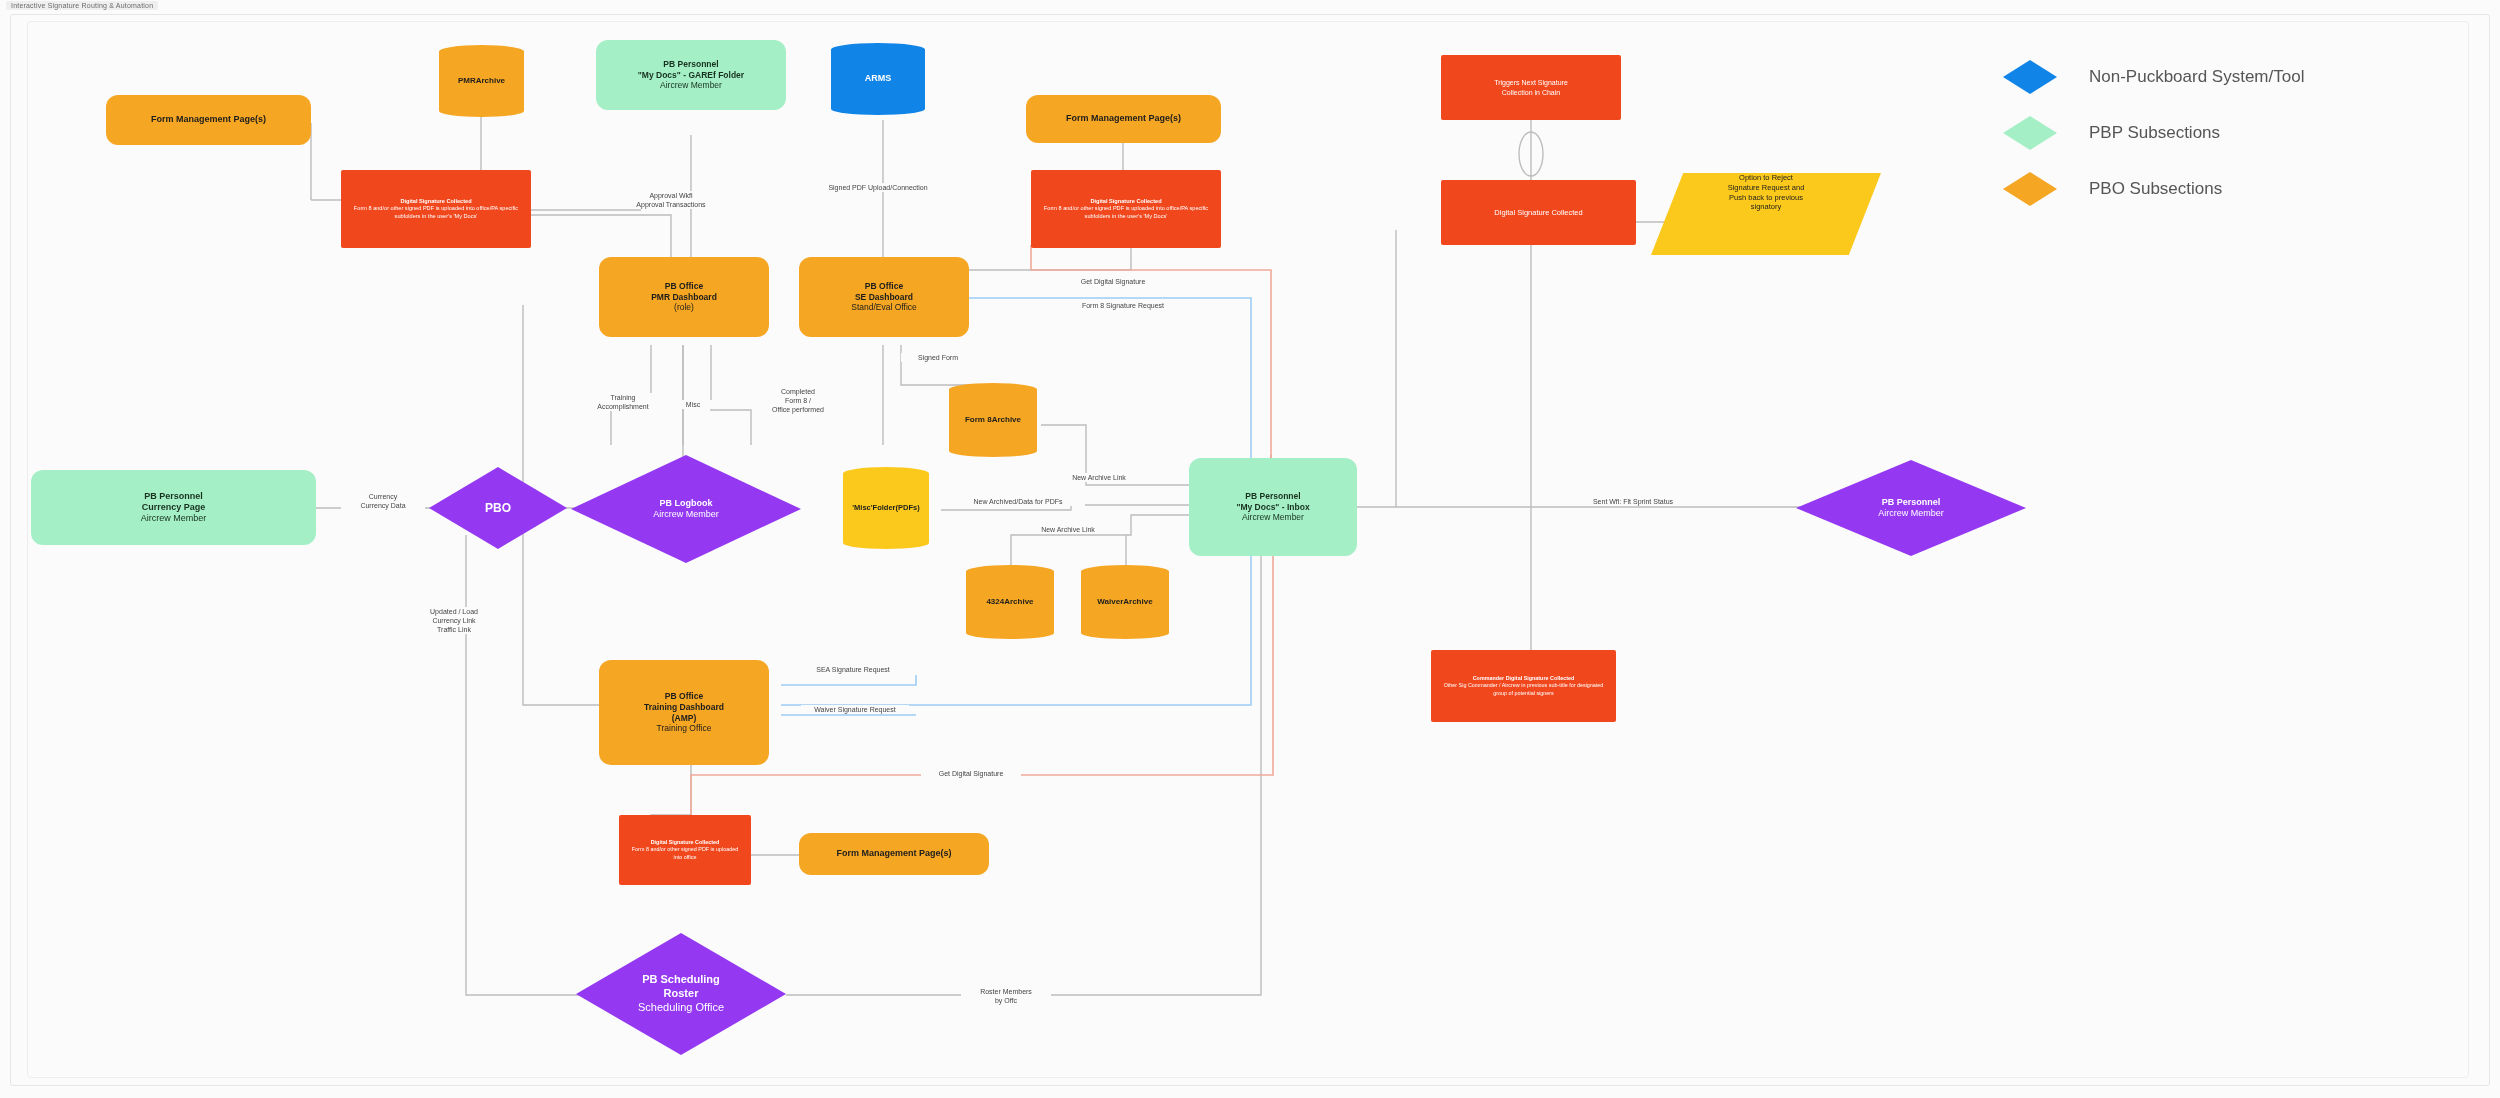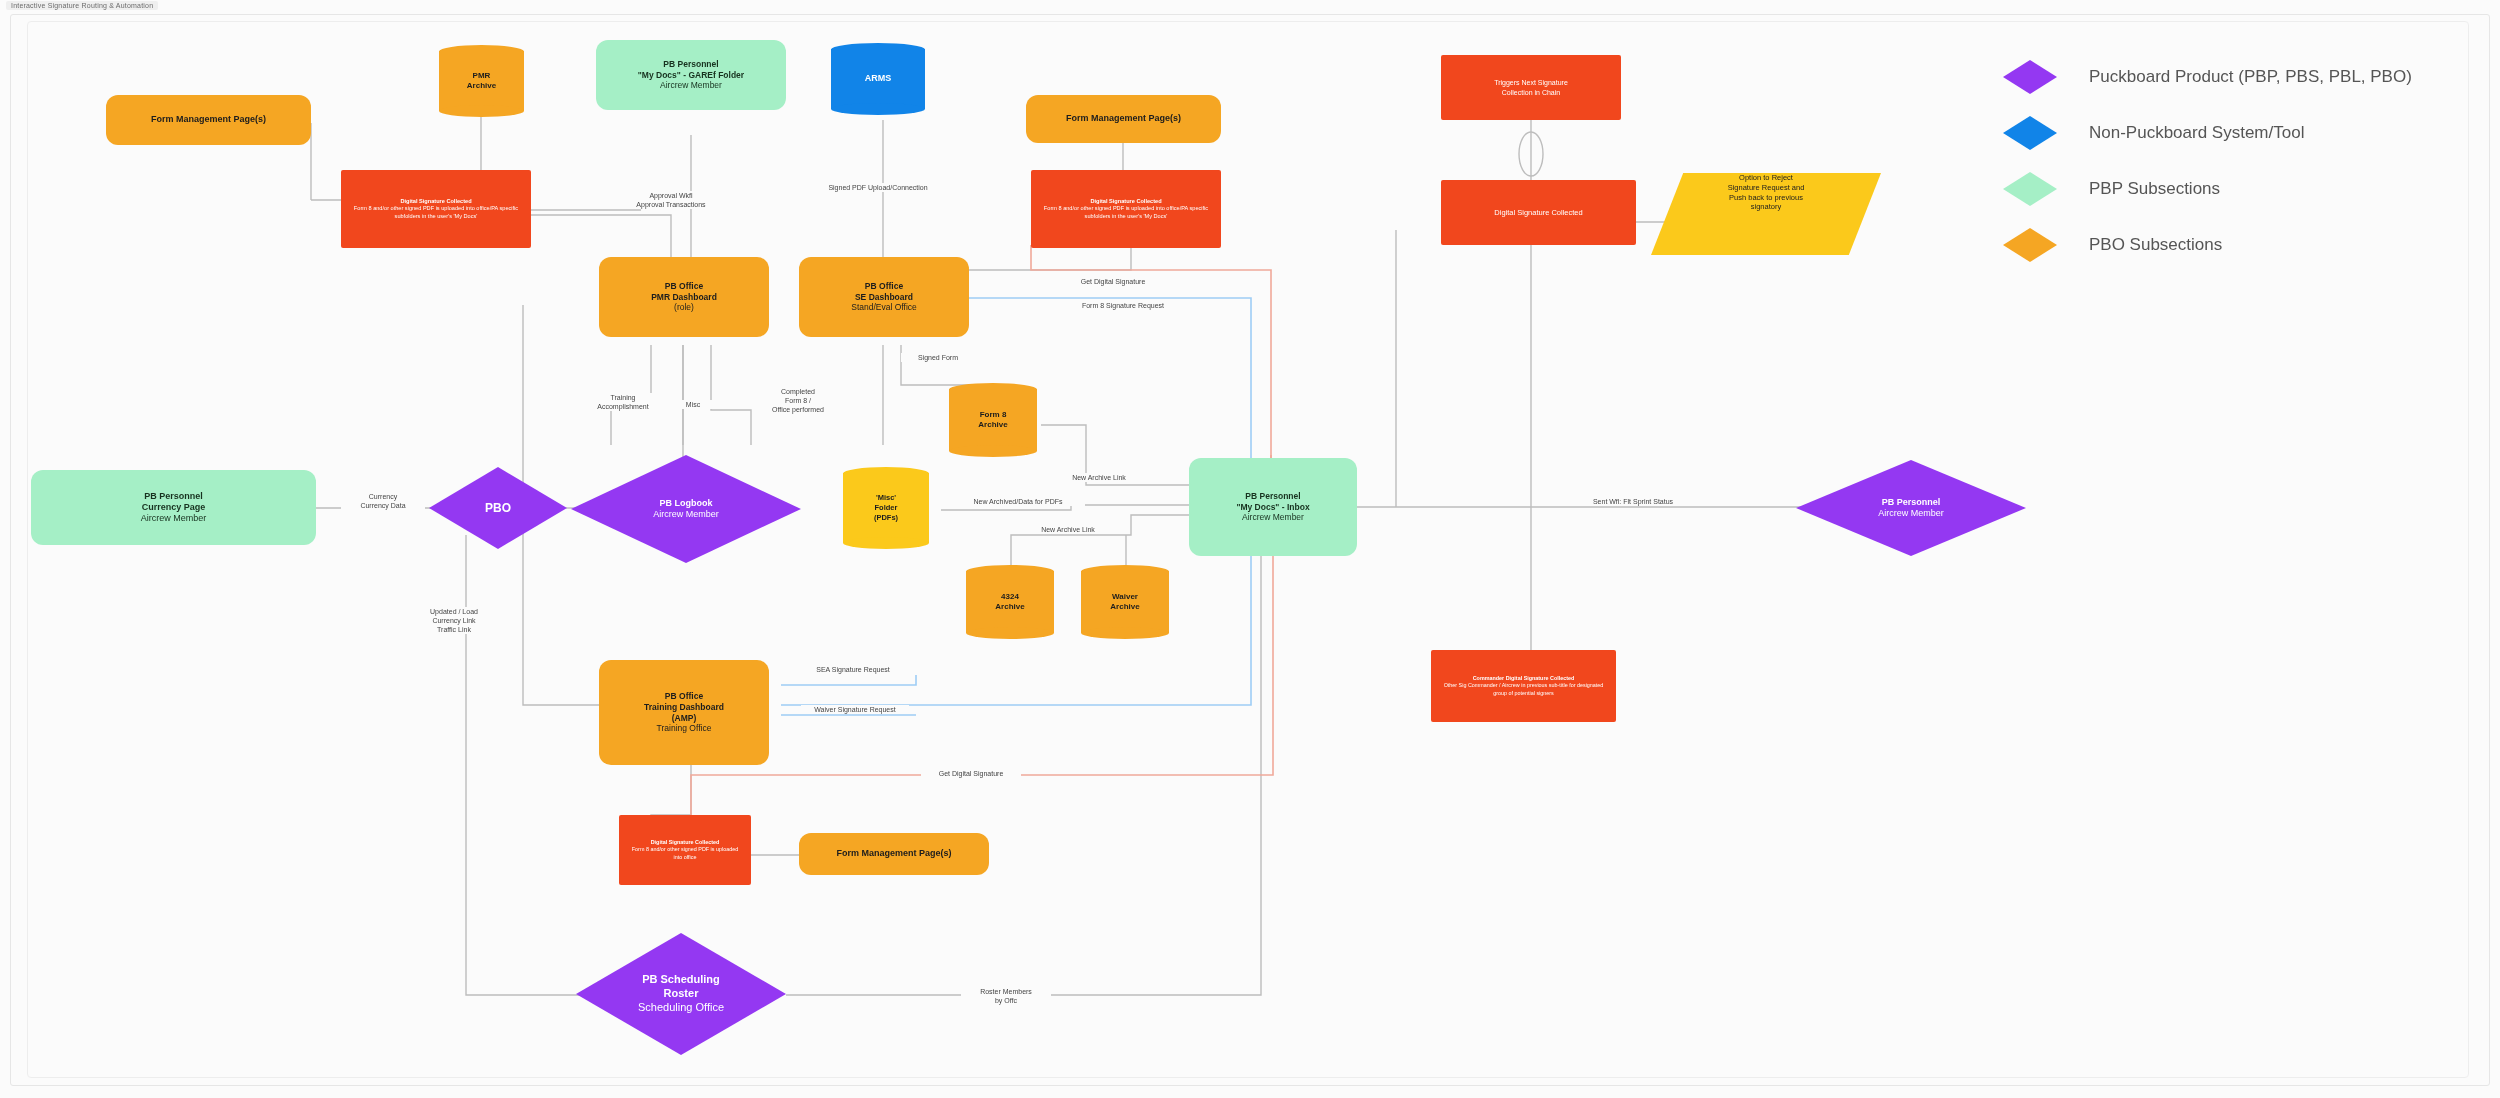--- a/index.html
+++ b/index.html
@@ -44,21 +44,21 @@
   .cyl{position:absolute;}
   .cyl .body{position:absolute;left:0;top:6px;width:100%;height:calc(100% - 12px);background:#f5a623;}
   .cyl .top{position:absolute;left:0;top:0;width:100%;height:12px;border-radius:50%;
             background:#f5a623;border-bottom:1px solid #d98e14;}
   .cyl .bot{position:absolute;left:0;bottom:0;width:100%;height:12px;border-radius:50%;background:#f5a623;}
   .cyl.yellow .body,.cyl.yellow .top,.cyl.yellow .bot{background:#fbc91b;}
   .cyl.yellow .top{border-bottom:1px solid #dcac0c;}
   .cyl.blue .body,.cyl.blue .top,.cyl.blue .bot{background:#1184e8;}
   .cyl.blue .top{border-bottom:1px solid #0e6cbd;}
   .cyl .clabel{position:absolute;left:0;top:0;width:100%;height:100%;display:flex;
-      flex-direction:column;align-items:center;justify-content:center;text-align:center;
+      flex-direction:row;align-items:center;justify-content:center;text-align:center;
       line-height:1.3;color:#1d1d1d;}
   .cyl.blue .clabel{color:#fff;text-align:center;}
 
   
   .para{position:absolute;}
   .para .pshape{position:absolute;left:0;top:0;width:100%;height:100%;background:#fbc91b;
       clip-path:polygon(14% 0,100% 0,86% 100%,0 100%);}
   .para .plabel{position:absolute;left:0;top:0;width:100%;height:100%;display:flex;
       flex-direction:column;align-items:center;text-align:center;
       line-height:1.3;color:#1d1d1d;}
@@ -375,24 +375,20 @@
 Traffic Link</div>
     <div class="elabel" style="left:790px;top:650px;width:100px;">SEA Signature Request</div>
     <div class="elabel" style="left:790px;top:690px;width:104px;">Waiver Signature Request</div>
     <div class="elabel" style="left:910px;top:754px;width:96px;">Get Digital Signature</div>
     <div class="elabel" style="left:950px;top:972px;width:86px;">Roster Members
 by Offc</div>
     <div class="elabel" style="left:1565px;top:482px;width:110px;">Sent Wfl: Flt Sprint Status</div>
 
     <div id="legend">
       <div class="lrow">
-        <span class="lsw" style="background:#9438f2;"></span>
-        <span class="ltxt">Puckboard Product (PBP, PBS, PBL, PBO)</span>
-      </div>
-      <div class="lrow">
         <span class="lsw" style="background:#1184e8;"></span>
         <span class="ltxt">Non-Puckboard System/Tool</span>
       </div>
       <div class="lrow">
         <span class="lsw" style="background:#a5efc6;"></span>
         <span class="ltxt">PBP Subsections</span>
       </div>
       <div class="lrow">
         <span class="lsw" style="background:#f5a623;"></span>
         <span class="ltxt">PBO Subsections</span>

